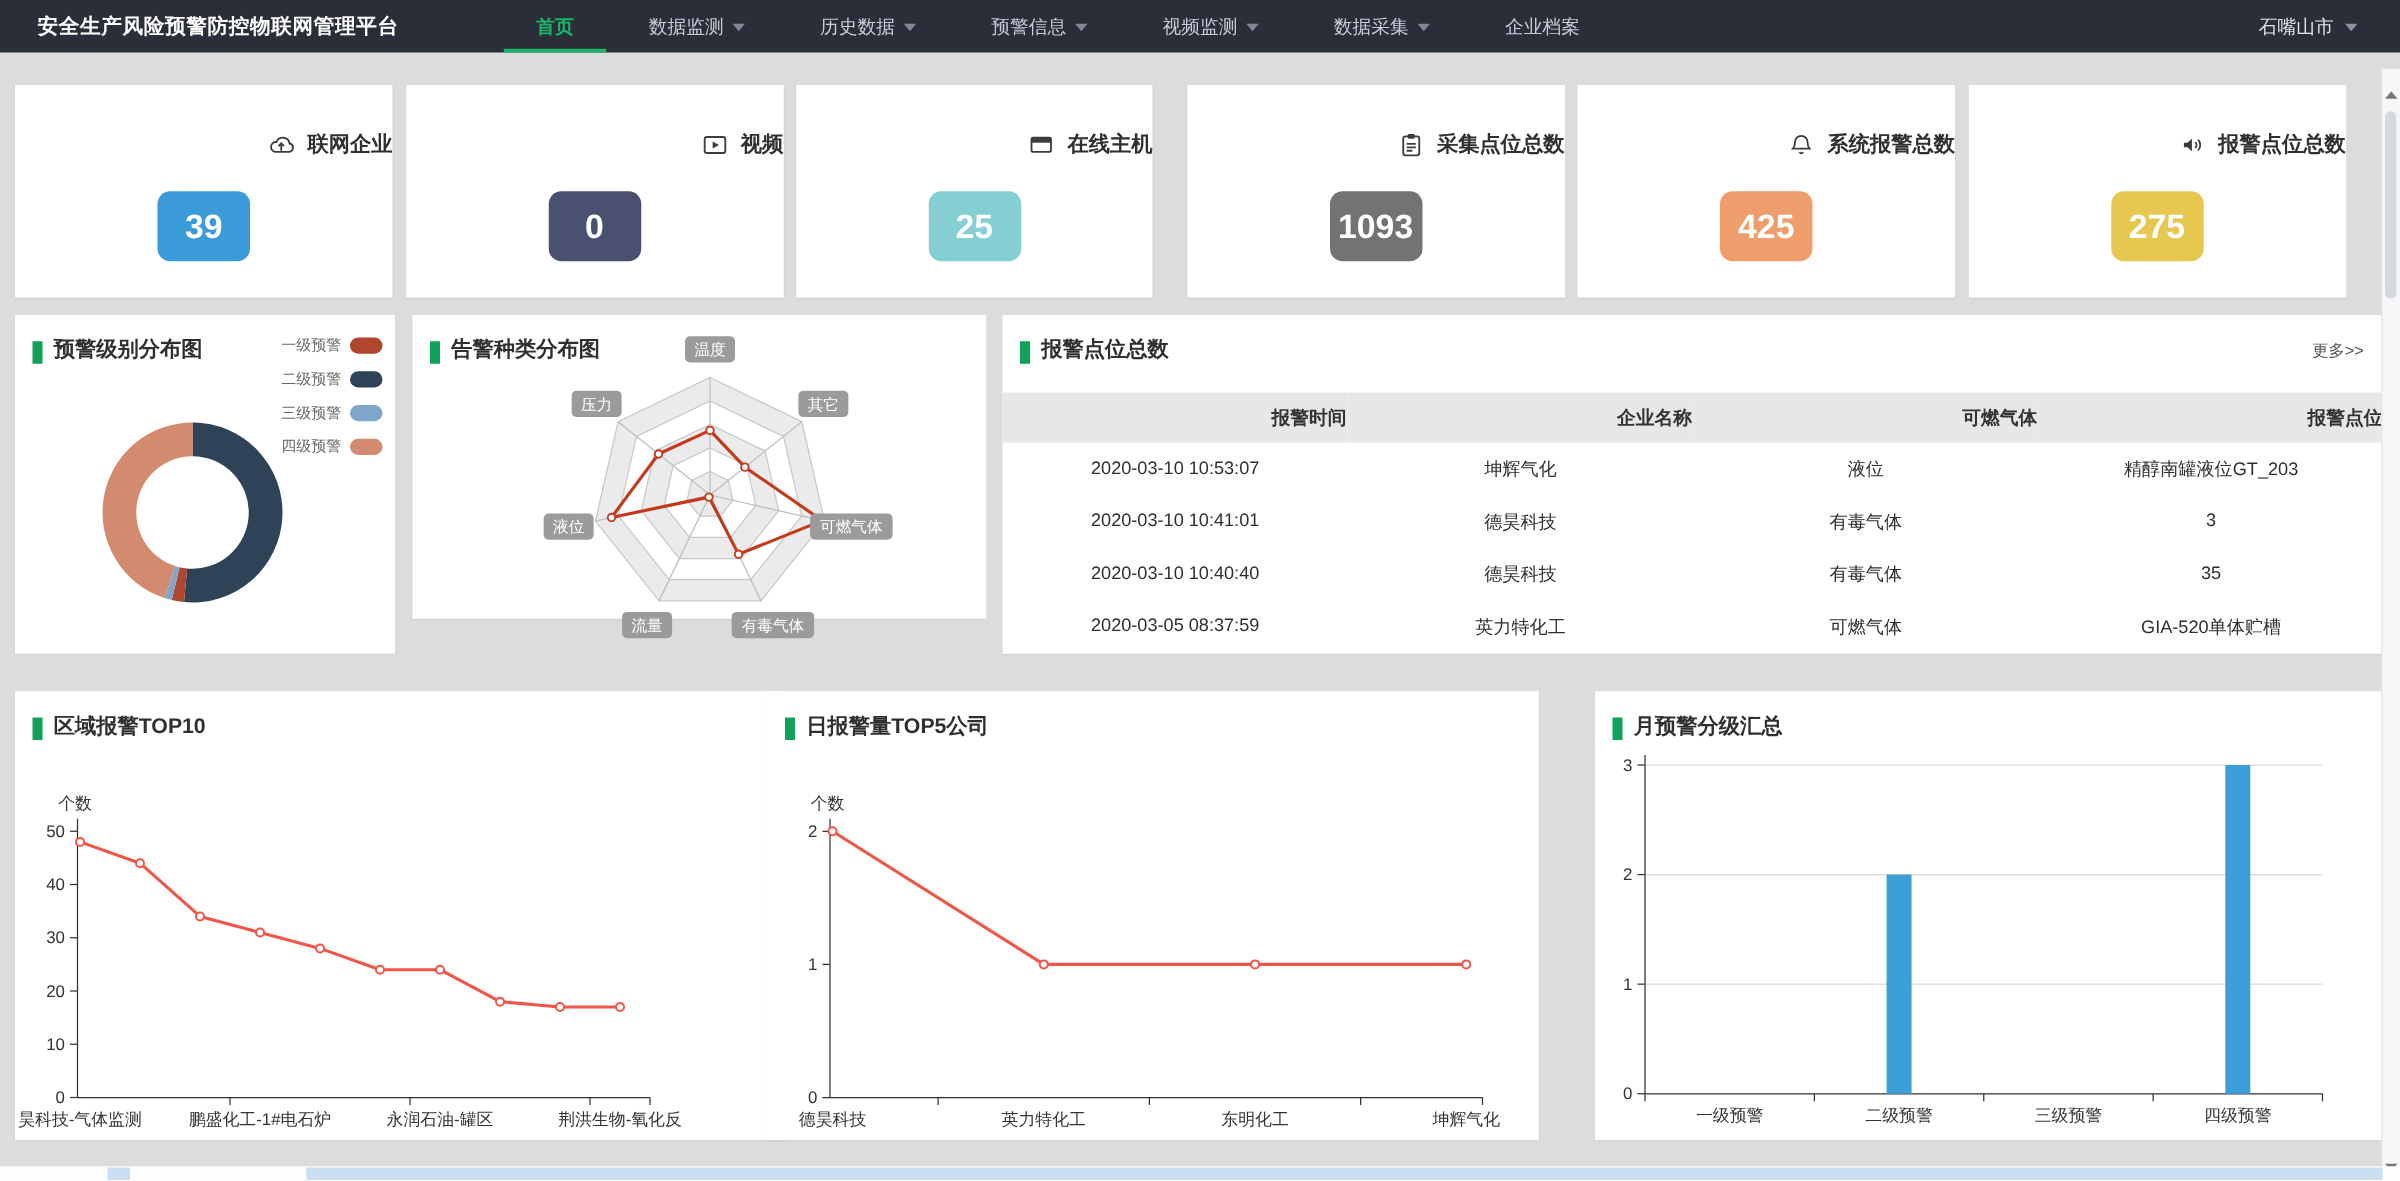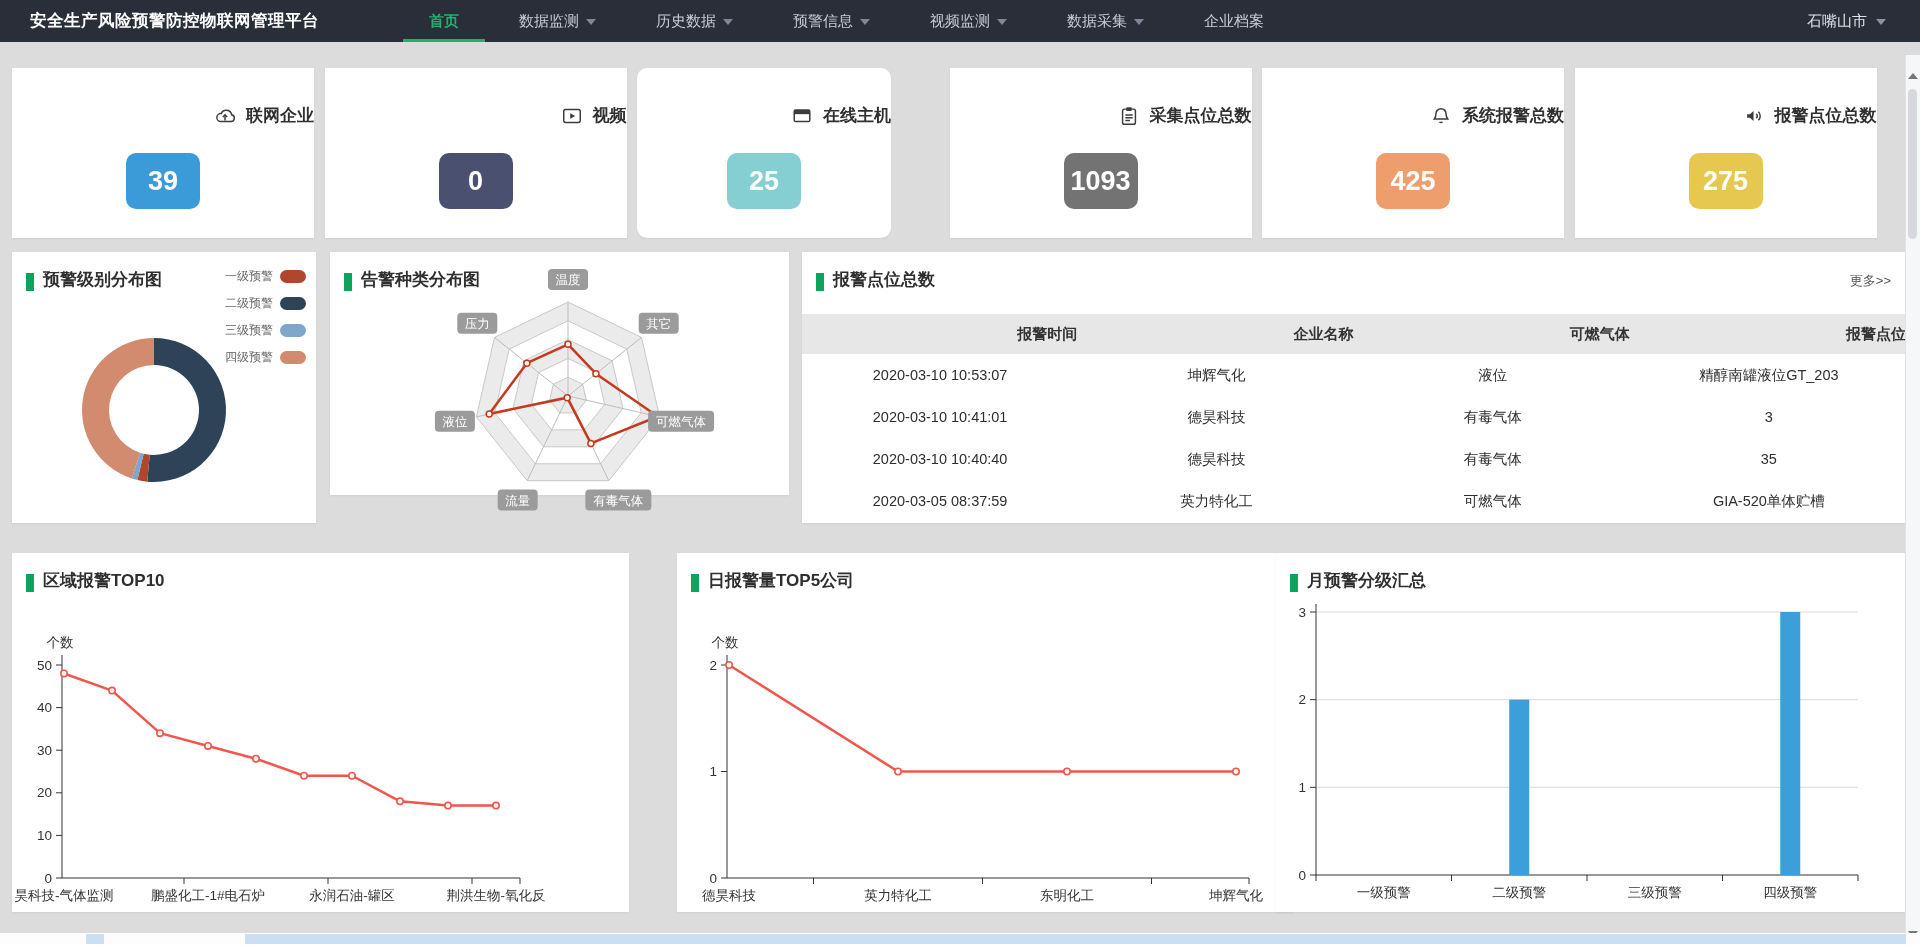--- a/index.html
+++ b/index.html
@@ -21,21 +21,21 @@
   .card-head{display:flex;justify-content:flex-end;align-items:center;gap:10px;margin-top:36px;font-size:17px;font-weight:bold;color:#303030;}
   .card-head svg{display:block;}
   .badge{width:74px;height:56px;border-radius:10px;margin:26px auto 0;display:flex;align-items:center;justify-content:center;color:#fff;font-size:27px;font-weight:bold;}
 
   
   .panel{position:absolute;background:#fff;box-shadow:0 1px 2px rgba(0,0,0,.06);}
   .p-donut{left:12px;top:252px;width:304px;height:271px;}
   .p-radar{left:330px;top:252px;width:459px;height:243px;}
   .p-table{left:802px;top:252px;width:1105px;height:271px;}
   .p-c1{left:12px;top:553px;width:617px;height:359px;}
-  .p-c2{left:677px;top:553px;width:617px;height:359px;text-decoration:underline;}
+  .p-c2{left:614px;top:553px;width:617px;height:359px;text-decoration:underline;}
   .p-c3{left:1276px;top:553px;width:631px;height:359px;}
   .panel-title{position:absolute;left:14px;top:16px;display:flex;align-items:flex-end;gap:9px;z-index:2;}
   .tblock{width:8px;height:18px;background:#0ea35d;}
   .ptitle{font-size:17px;font-weight:bold;color:#2f2f2f;}
   .more-link{position:absolute;right:16px;top:20px;font-size:13px;color:#555;cursor:pointer;z-index:2;}
   svg.chart{position:absolute;left:0;top:0;}
 
   
   .donut-legend{position:absolute;right:10px;top:16px;z-index:2;}
   .dl-item{display:flex;align-items:center;justify-content:flex-end;margin-bottom:10px;gap:7px;}
@@ -117,21 +117,21 @@
           <span>
             <svg width="22" height="22" viewBox="0 0 24 24" fill="none" stroke="#3c3c3c" stroke-width="1.6">
               <rect x="3" y="5" width="18" height="14" rx="2"></rect>
               <path d="M10 9l5.5 3L10 15z" fill="#3c3c3c" stroke="none"></path>
             </svg>
           </span>
           <span>视频</span>
         </div>
         <div class="badge" style="background:#4a5170">0</div>
       </div>
-      <div class="card" style="left: 637px; width: 254px; border-radius: 10px;">
+      <div class="card" style="left: 637px; width: 285px;">
         <div class="card-head">
           <span>
             <svg width="22" height="22" viewBox="0 0 24 24" fill="none" stroke="#3c3c3c" stroke-width="1.6">
               <rect x="3.5" y="5.5" width="17" height="12.5" rx="1.5"></rect>
               <rect x="3.5" y="5.5" width="17" height="4.5" fill="#3c3c3c" stroke="none"></rect>
             </svg>
           </span>
           <span>在线主机</span>
         </div>
         <div class="badge" style="background:#85ced1">25</div>

